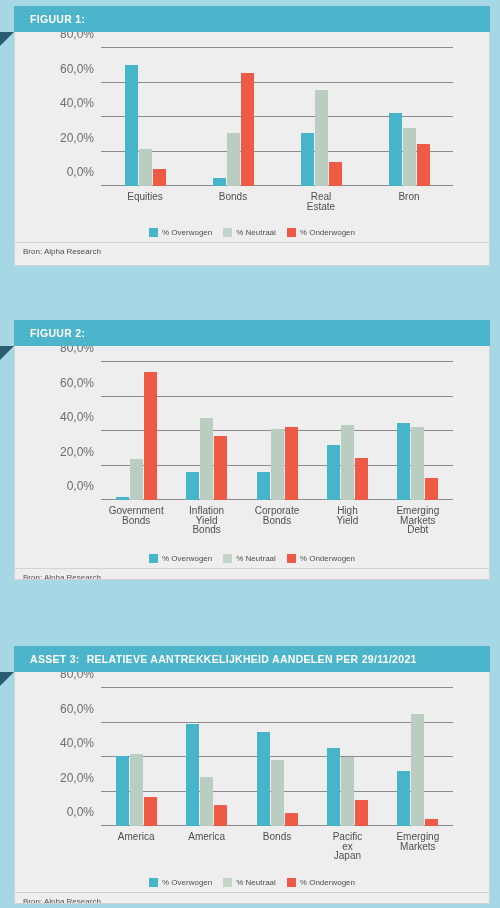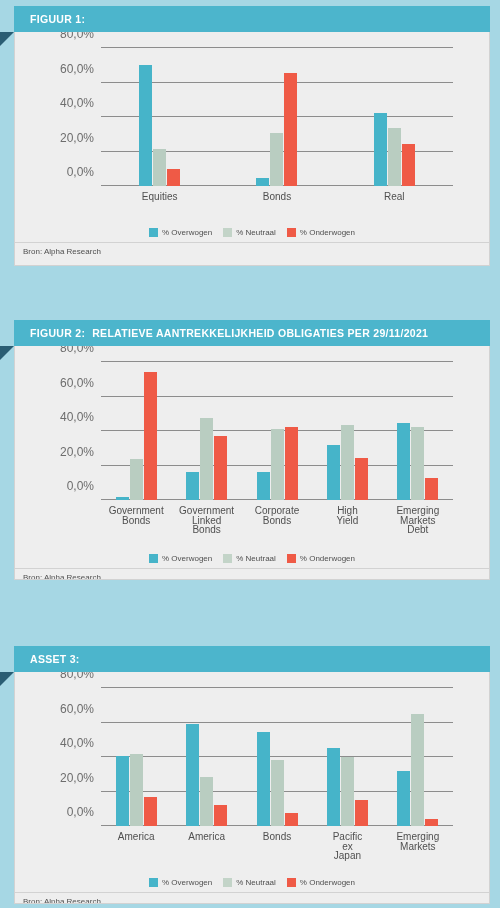--- a/index.html
+++ b/index.html
@@ -230,24 +230,30 @@
                 <div class="bar s2" title="% Onderwogen: 10%" style="height: 12.5%;"></div>
                 <div class="xlabel">Equities</div>
               </div>
               <div class="group">
                 <div class="bar s0" title="% Overwogen: 4.5%" style="height: 5.625%;"></div>
                 <div class="bar s1" title="% Neutraal: 31%" style="height: 38.75%;"></div>
                 <div class="bar s2" title="% Onderwogen: 65.5%" style="height: 81.875%;"></div>
                 <div class="xlabel">Bonds</div>
               </div>
               <div class="group">
+                <div class="bar s0" title="% Overwogen: 31%" style="height: 38.75%;"></div>
+                <div class="bar s1" title="% Neutraal: 55.5%" style="height: 69.375%;"></div>
+                <div class="bar s2" title="% Onderwogen: 14%" style="height: 17.5%;"></div>
+                <div class="xlabel">Real Estate</div>
+              </div>
+              <div class="group">
                 <div class="bar s0" title="% Overwogen: 42.5%" style="height: 53.125%;"></div>
                 <div class="bar s1" title="% Neutraal: 33.5%" style="height: 41.875%;"></div>
                 <div class="bar s2" title="% Onderwogen: 24.5%" style="height: 30.625%;"></div>
-                <div class="xlabel">Real</div>
+                <div class="xlabel">Bron</div>
               </div>
             </div>
           </div>
       </div>
       <div class="legend">
           <div class="legend-item">
             <span class="legend-swatch s0"></span>
             <span class="legend-text">% Overwogen</span>
           </div>
           <div class="legend-item">
@@ -260,21 +266,20 @@
           </div>
         </div>
       <div class="source-sep"></div>
       <div class="source">Bron: Alpha Research</div>
     </div>
   </section>
 
   <section class="figure" id="fig-2">
     <div class="fig-header">
       <span class="hdr-num">FIGUUR 2:</span>
-      <span class="hdr-title">RELATIEVE AANTREKKELIJKHEID OBLIGATIES PER 29/11/2021</span>
     </div>
     <div class="ribbon-fold"></div>
     <div class="fig-body">
       <div class="chart-wrap">
         <div class="plot">
             <div class="gridline baseline" style="bottom: 0%;"></div>
             <div class="ytick" style="bottom: calc(0% + 0px);">0,0%</div>
             <div class="gridline" style="bottom: 25%;"></div>
             <div class="ytick" style="bottom: calc(25% + 0px);">20,0%</div>
             <div class="gridline" style="bottom: 50%;"></div>
@@ -288,21 +293,21 @@
                 <div class="bar s0" title="% Overwogen: 2%" style="height: 2.5%;"></div>
                 <div class="bar s1" title="% Neutraal: 24%" style="height: 30%;"></div>
                 <div class="bar s2" title="% Onderwogen: 74%" style="height: 92.5%;"></div>
                 <div class="xlabel">Government
 Bonds</div>
               </div>
               <div class="group">
                 <div class="bar s0" title="% Overwogen: 16%" style="height: 20%;"></div>
                 <div class="bar s1" title="% Neutraal: 47.5%" style="height: 59.375%;"></div>
                 <div class="bar s2" title="% Onderwogen: 37%" style="height: 46.25%;"></div>
-                <div class="xlabel">Government Linked
+                <div class="xlabel">Inflation Yield
 Bonds</div>
               </div>
               <div class="group">
                 <div class="bar s0" title="% Overwogen: 16.5%" style="height: 20.625%;"></div>
                 <div class="bar s1" title="% Neutraal: 41%" style="height: 51.25%;"></div>
                 <div class="bar s2" title="% Onderwogen: 42.5%" style="height: 53.125%;"></div>
                 <div class="xlabel">Corporate
 Bonds</div>
               </div>
               <div class="group">
@@ -336,20 +341,21 @@
           </div>
         </div>
       <div class="source-sep"></div>
       <div class="source">Bron: Alpha Research</div>
     </div>
   </section>
 
   <section class="figure" id="fig-3">
     <div class="fig-header">
       <span class="hdr-num">ASSET 3:</span>
+      <span class="hdr-title">RELATIEVE AANTREKKELIJKHEID AANDELEN PER 29/11/2021</span>
     </div>
     <div class="ribbon-fold"></div>
     <div class="fig-body">
       <div class="chart-wrap">
         <div class="plot">
             <div class="gridline baseline" style="bottom: 0%;"></div>
             <div class="ytick" style="bottom: calc(0% + 0px);">0,0%</div>
             <div class="gridline" style="bottom: 25%;"></div>
             <div class="ytick" style="bottom: calc(25% + 0px);">20,0%</div>
             <div class="gridline" style="bottom: 50%;"></div>

